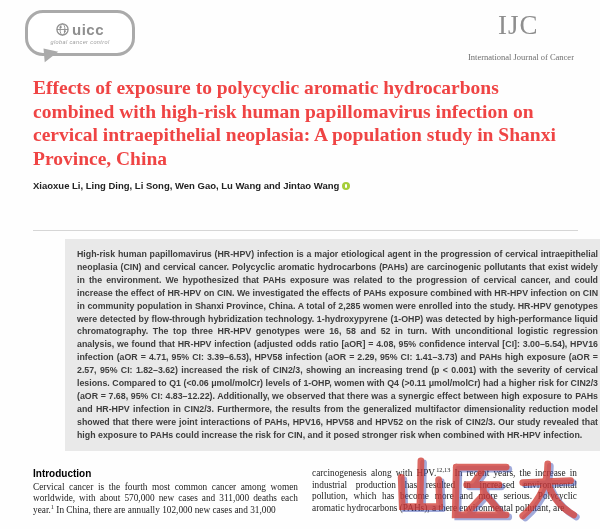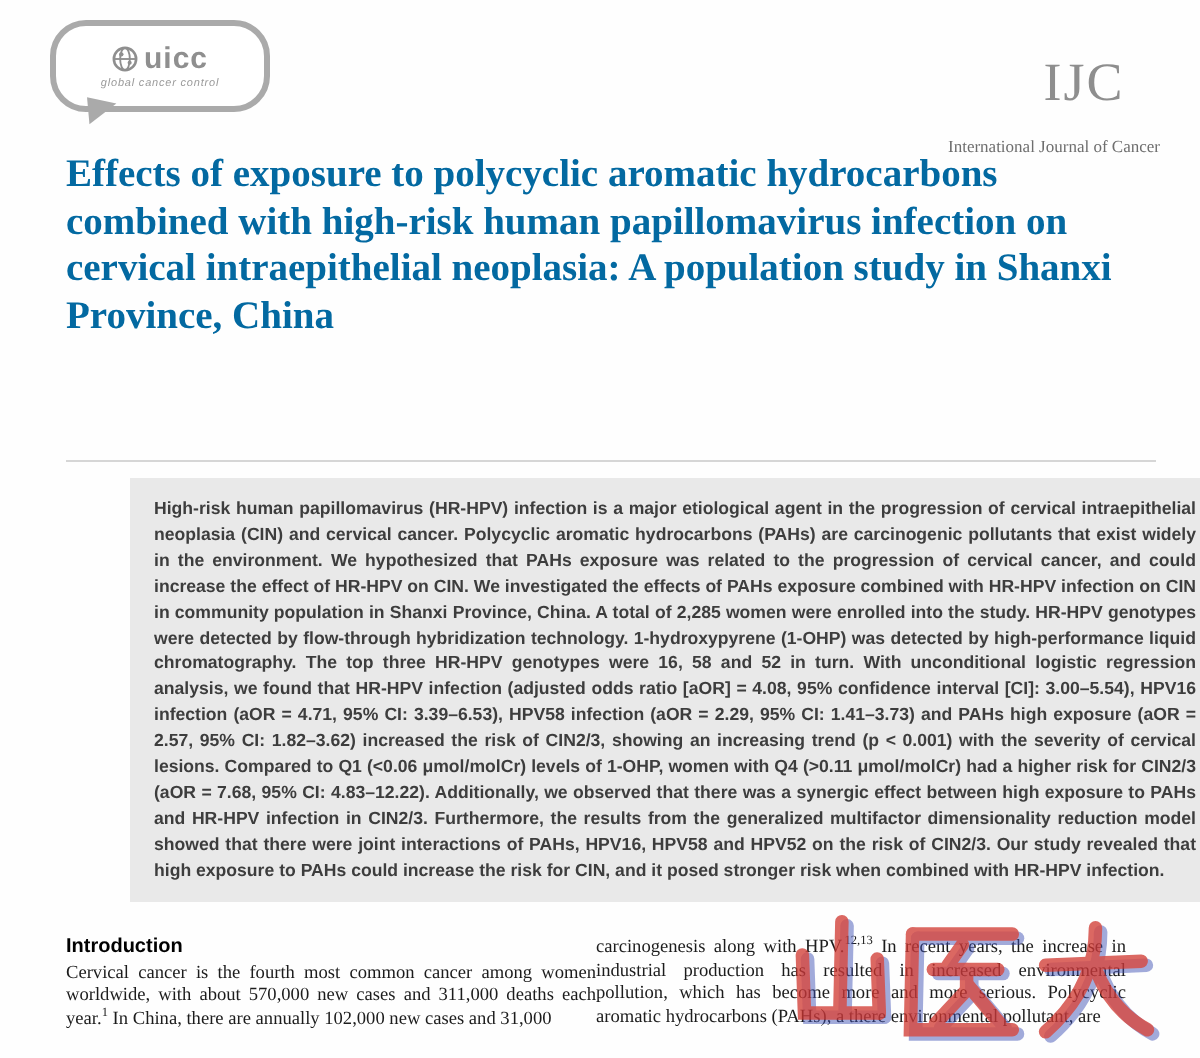--- a/index.html
+++ b/index.html
@@ -12,44 +12,44 @@
     border:3px solid #aaaaaa;border-radius:18px;background:#fff;
     display:flex;flex-direction:column;align-items:center;justify-content:center;}
   .uicc-tail{position:absolute;left:42px;top:50px;width:0;height:0;
     border-left:4px solid transparent;border-right:11px solid transparent;
     border-top:13px solid #aaaaaa;transform:rotate(12deg);}
   .uicc-row{display:flex;align-items:center;gap:3px;}
   .uicc-name{font-family:"Liberation Sans",sans-serif;font-weight:bold;
     font-size:15px;color:#8f8f8f;letter-spacing:.5px;}
   .uicc-tagline{font-family:"Liberation Sans",sans-serif;font-size:5.5px;
     color:#9a9a9a;font-style:italic;margin-top:1px;letter-spacing:.4px;}
-  .journal-mark{position:absolute;right:14px;top:28px;text-align:center;width:118px;}
+  .journal-mark{position:absolute;right:14px;top:12px;text-align:left;width:118px;}
   .journal-abbrev{font-family:"Liberation Serif",serif;font-size:27px;
     color:#8e8e8e;letter-spacing:1px;margin-left:30px;line-height:1;}
   .journal-name{font-family:"Liberation Serif",serif;font-size:8.5px;
     color:#6e6e6e;margin-top:13px;white-space:nowrap;}
   
   .title{position:absolute;left:33px;top:76px;width:545px;
-    font-size:19.5px;font-weight:bold;line-height:23.5px;color:#0369a1;}
+    font-size:19.5px;font-weight:bold;line-height:23.5px;color:#ef4444;}
   .authors{position:absolute;left:33px;top:180px;width:545px;
     font-family:"Liberation Sans",sans-serif;font-weight:bold;font-size:9.5px;color:#222;}
   .orcid{display:inline-block;width:8px;height:8px;border-radius:50%;
     background:#a6ce39;vertical-align:-1px;margin-left:3px;position:relative;}
   .orcid::after{content:"";position:absolute;left:3px;top:2px;width:2px;height:4px;
     background:#ffffff;border-radius:1px;}
   .affiliation{position:absolute;left:33px;top:201px;width:545px;
     font-family:"Liberation Sans",sans-serif;font-size:7.8px;color:#5a5a5a;letter-spacing:.2px;}
   .rule{position:absolute;left:33px;top:230px;width:545px;height:1px;background:#d6d6d6;}
   
   .abstract{position:absolute;left:33px;top:239px;width:521px;
     background:#e9e9e9;padding:9px 12px 9px 12px;
     font-family:"Liberation Sans",sans-serif;font-weight:bold;
     font-size:8.8px;line-height:12.9px;color:#3d3d3d;text-align:justify;margin-left:32px;}
   
-  .columns{position:absolute;left:33px;top:468px;width:545px;display:flex;gap:0;align-items:center;}
+  .columns{position:absolute;left:33px;top:468px;width:545px;display:flex;gap:14px;}
   .col{width:265px;font-size:9.3px;line-height:11.7px;text-align:justify;color:#1c1c1c;}
   .intro-heading{font-family:"Liberation Sans",sans-serif;font-weight:bold;
     font-size:10px;color:#000;margin:0 0 2px 0;}
   sup{font-size:6.3px;line-height:0;}
   
   .watermark{position:absolute;left:396px;top:453px;width:185px;height:78px;
     pointer-events:none;opacity:.88;}
 </style>
 </head>
 <body>
@@ -73,20 +73,23 @@
   </div>
   <div class="uicc-tail"></div>
 
   <div class="journal-mark">
     <div class="journal-abbrev">IJC</div>
     <div class="journal-name">International Journal of Cancer</div>
   </div>
 
   <h1 class="title" style="margin:0;">Effects of exposure to polycyclic aromatic hydrocarbons combined with high-risk human papillomavirus infection on cervical intraepithelial neoplasia: A population study in Shanxi Province, China</h1>
 
+  <div class="authors">
+    <span>Xiaoxue Li, Ling Ding, Li Song, Wen Gao, Lu Wang and Jintao Wang</span><span class="orcid" aria-label="Xiaoxue Li, Ling Ding, Li Song, Wen Gao, Lu Wang and Jintao Wang"></span>
+  </div>
 
 
   <div class="rule"></div>
 
   <div class="abstract">High-risk human papillomavirus (HR-HPV) infection is a major etiological agent in the progression of cervical intraepithelial neoplasia (CIN) and cervical cancer. Polycyclic aromatic hydrocarbons (PAHs) are carcinogenic pollutants that exist widely in the environment. We hypothesized that PAHs exposure was related to the progression of cervical cancer, and could increase the effect of HR-HPV on CIN. We investigated the effects of PAHs exposure combined with HR-HPV infection on CIN in community population in Shanxi Province, China. A total of 2,285 women were enrolled into the study. HR-HPV genotypes were detected by flow-through hybridization technology. 1-hydroxypyrene (1-OHP) was detected by high-performance liquid chromatography. The top three HR-HPV genotypes were 16, 58 and 52 in turn. With unconditional logistic regression analysis, we found that HR-HPV infection (adjusted odds ratio [aOR] = 4.08, 95% confidence interval [CI]: 3.00–5.54), HPV16 infection (aOR = 4.71, 95% CI: 3.39–6.53), HPV58 infection (aOR = 2.29, 95% CI: 1.41–3.73) and PAHs high exposure (aOR = 2.57, 95% CI: 1.82–3.62) increased the risk of CIN2/3, showing an increasing trend (p &lt; 0.001) with the severity of cervical lesions. Compared to Q1 (&lt;0.06 μmol/molCr) levels of 1-OHP, women with Q4 (&gt;0.11 μmol/molCr) had a higher risk for CIN2/3 (aOR = 7.68, 95% CI: 4.83–12.22). Additionally, we observed that there was a synergic effect between high exposure to PAHs and HR-HPV infection in CIN2/3. Furthermore, the results from the generalized multifactor dimensionality reduction model showed that there were joint interactions of PAHs, HPV16, HPV58 and HPV52 on the risk of CIN2/3. Our study revealed that high exposure to PAHs could increase the risk for CIN, and it posed stronger risk when combined with HR-HPV infection.</div>
 
   <div class="columns">
     <div class="col">
       <div class="intro-heading">Introduction</div>
       <span>Cervical cancer is the fourth most common cancer among women worldwide, with about 570,000 new cases and 311,000 deaths each year.</span><sup>1</sup><span> In China, there are annually 102,000 new cases and 31,000</span>

